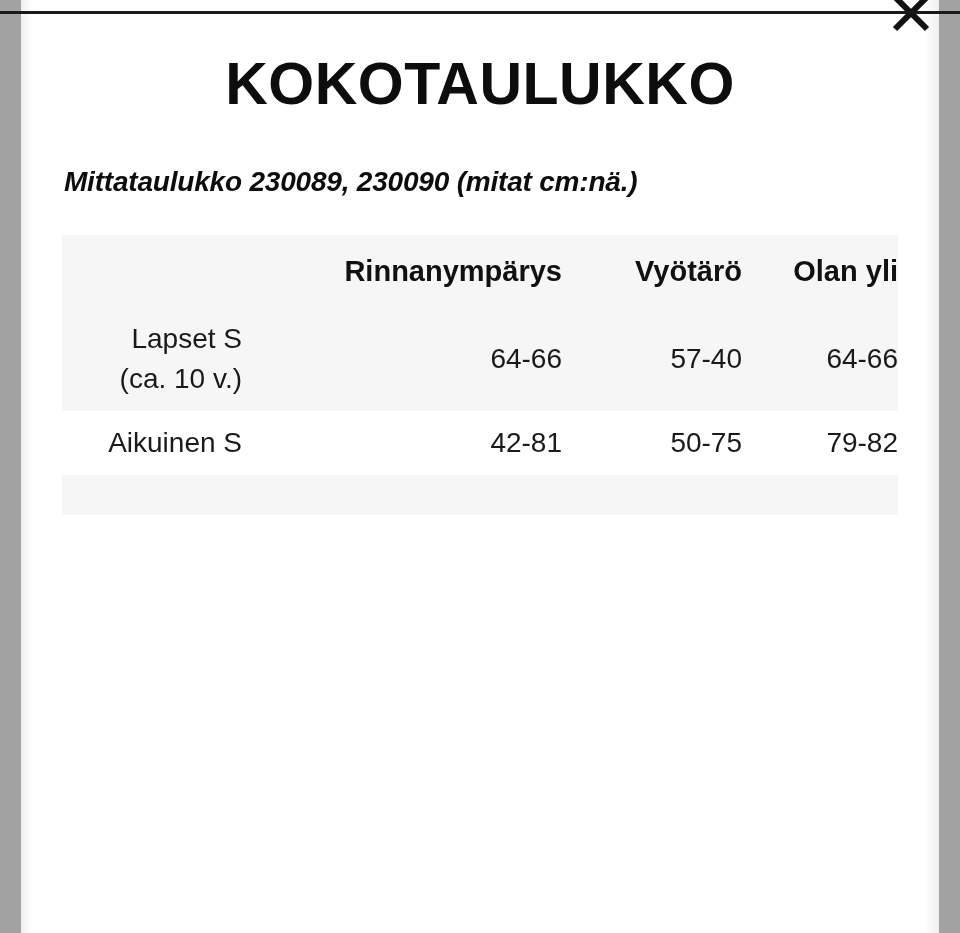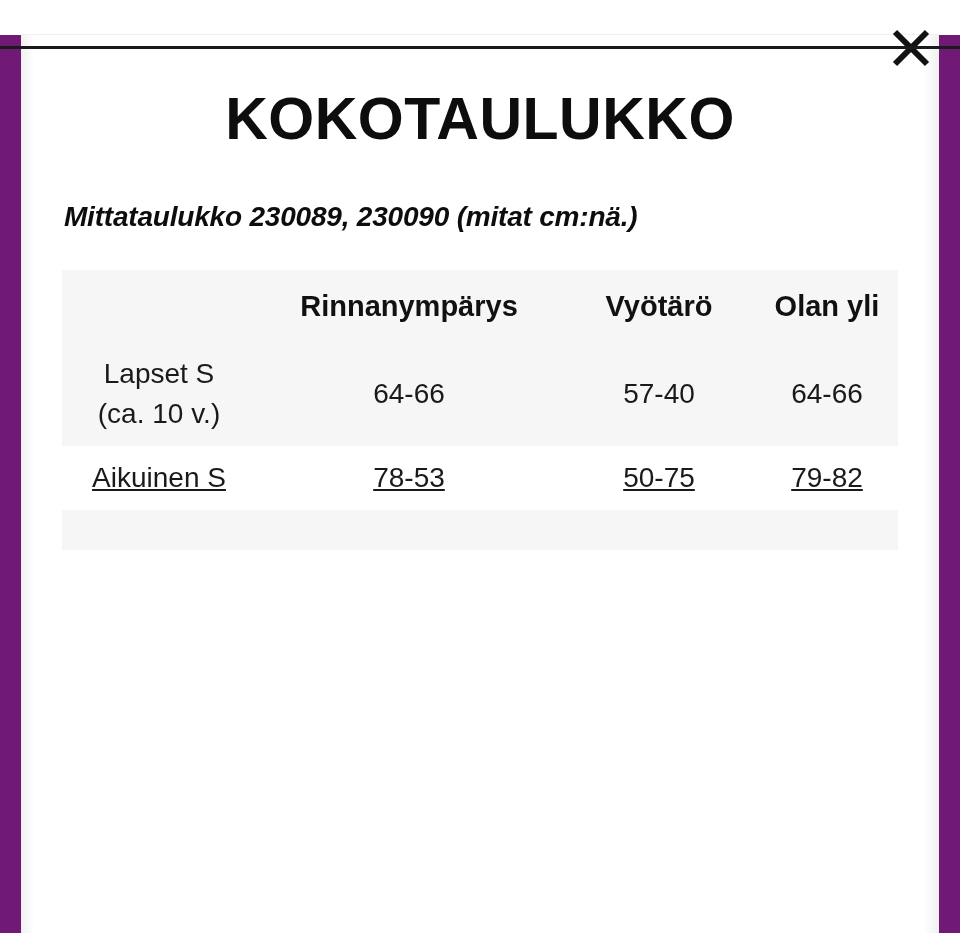--- a/index.html
+++ b/index.html
@@ -13,22 +13,21 @@
     overflow: hidden;
     font-family: "Liberation Sans", sans-serif;
     color: #111111;
     position: relative;
   }
 
   
   #page-root {
     position: absolute;
     inset: 0;
-    background: #701a75;
-    margin-top: 35px;
+    background: #a3a3a3;
   }
   .sheet {
     position: absolute;
     left: 22px;
     top: 0;
     width: 916px;
     height: 933px;
     background: #ffffff;
     box-shadow: 0 0 0 1px #f0f0f0;
   }
@@ -107,21 +106,21 @@
     border-collapse: collapse;
     table-layout: fixed;
   }
   .size-table col.c-size  { width: 180px; }
   .size-table col.c-chest { width: 320px; }
   .size-table col.c-waist { width: 180px; }
   .size-table col.c-shoul { width: 156px; }
 
   .size-table th,
   .size-table td {
-    text-align: center;
+    text-align: right;
     vertical-align: middle;
     padding: 0;
     border: 0;
   }
   .size-table thead tr { background: #f6f6f6; }
   .size-table thead th {
     height: 72px;
     font-size: 29px;
     font-weight: 700;
     color: #111111;
@@ -134,21 +133,21 @@
 
   .size-table tbody td {
     font-size: 28px;
     font-weight: 400;
     color: #1a1a1a;
     padding-left: 14px;
     line-height: 1.44;
   }
   .size-table tbody td.size-label { white-space: normal; }
   .size-table tbody tr.tall td { height: 104px; }
-  .size-table tbody tr.short td { height: 64px; text-decoration: underline; }
+  .size-table tbody tr.short td { height: 64px; }
 
   
   .size-table tbody tr.partial td { height: 40px; }
 </style>
 </head>
 <body>
 
 <div id="page-root">
 
   <div class="sheet">
@@ -176,21 +175,21 @@
       </thead>
       <tbody>
         <tr class="tall alt">
           <td class="size-label">Lapset S<br>(ca. 10 v.)</td>
           <td>64-66</td>
           <td>57-40</td>
           <td>64-66</td>
         </tr>
         <tr class="short">
           <td class="size-label">Aikuinen S</td>
-          <td>78-53</td>
+          <td>42-81</td>
           <td>50-75</td>
           <td>79-82</td>
         </tr>
         <tr class="partial alt">
           <td class="size-label"></td>
           <td></td>
           <td></td>
           <td></td>
         </tr>
       </tbody>

